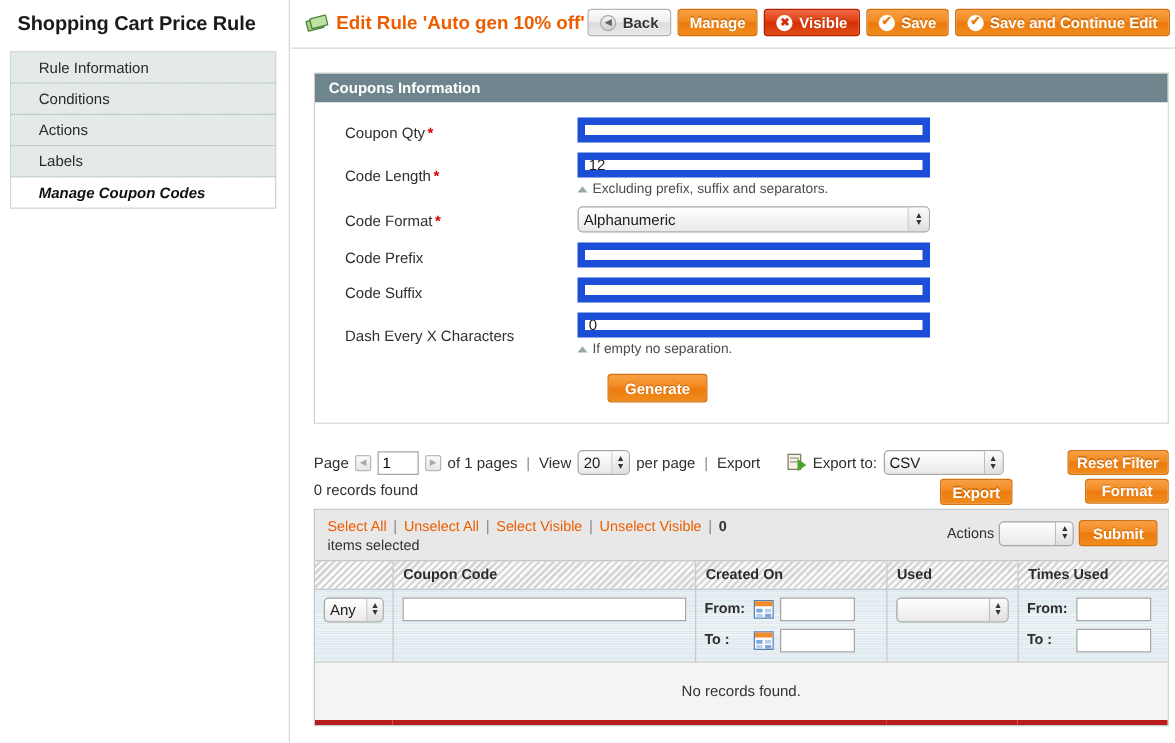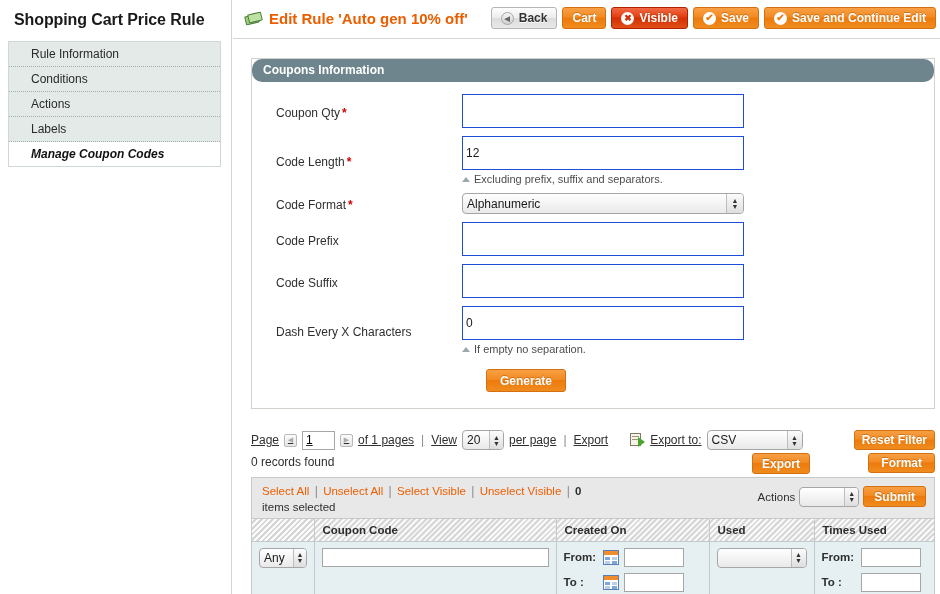--- a/index.html
+++ b/index.html
@@ -125,38 +125,37 @@
   #coupons-box {
     margin: 19px 5px 0 18px;
     border: 1px solid #d2d2cc;
     background: #ffffff;
   }
   #coupons-box-header {
     height: 23px; line-height: 23px;
     background: #6f858d;
     color: #ffffff; font-weight: bold; font-size: 12px;
     padding-left: 11px;
-    border-radius: 10px;
   }
   #coupons-box-body { padding: 12px 0 16px 0; background:#fff; }
 
   .field-row { display: flex; align-items: center; margin-bottom: 8px; }
   .field-label {
     width: 210px; padding-left: 24px; padding-top: 3px;
     font-size: 12px; color: #2f2f2f;
   }
   .req { color: #d20000; font-weight: bold; padding-left: 2px; }
   .field-ctrl { flex: 1; }
   input.txt {
     width: 282px; height: 19px;
-    border: 1px solid #1d4ed8;
+    border: 6px solid #1d4ed8;
     background: #fff;
     font-family: "Liberation Sans", sans-serif;
     font-size: 12px; color: #1a1a1a;
-    padding: 16px 3px;
+    padding: 4px 3px;
   }
   .note {
     font-size: 11px; color: #4c4c4c;
     margin: 3px 0 0 0; display: flex; align-items: center; gap: 4px;
   }
   .note .tri {
     width: 0; height: 0;
     border-left: 4px solid transparent; border-right: 4px solid transparent;
     border-bottom: 5px solid #9aa8ac;
   }
@@ -182,21 +181,21 @@
     height: 23px; padding: 0 13px;
   }
 
   
   #grid-toolbar {
     position: relative;
     margin: 21px 5px 0 18px;
     height: 47px;
     font-size: 12px; color: #2f2f2f;
   }
-  #toolbar-left { display: flex; align-items: center; gap: 5px; flex-wrap: wrap; text-decoration: underline; }
+  #toolbar-left { display: flex; align-items: center; gap: 5px; flex-wrap: wrap; }
   .pg-arrow {
     width: 13px; height: 13px;
     border: 1px solid #b9b9b9; background: linear-gradient(#fbfbfb,#e6e6e6);
     color: #aaa; font-size: 7px; display: inline-flex;
     align-items: center; justify-content: center; border-radius: 2px;
   }
   input.pg-input {
     width: 33px; height: 19px; border: 1px solid #a6a6a6;
     font-family: "Liberation Sans", sans-serif; font-size: 12px; padding: 0 3px;
   }
@@ -314,21 +313,21 @@
           <span class="bill b2"></span>
       </span>
       <span id="page-title">Edit Rule 'Auto gen 10% off'</span>
     </div>
     <div id="header-buttons">
       <div class="btn gray">
         <span class="btn-ico ico-back">◀</span>
         <span>Back</span>
       </div>
       <div class="btn">
-        <span>Cart</span>
+        <span>Manage</span>
       </div>
       <div class="btn red">
         <span class="btn-ico ico-x">✖</span>
         <span>Visible</span>
       </div>
       <div class="btn">
         <span class="btn-ico ico-check">✔</span>
         <span>Save</span>
       </div>
       <div class="btn">

